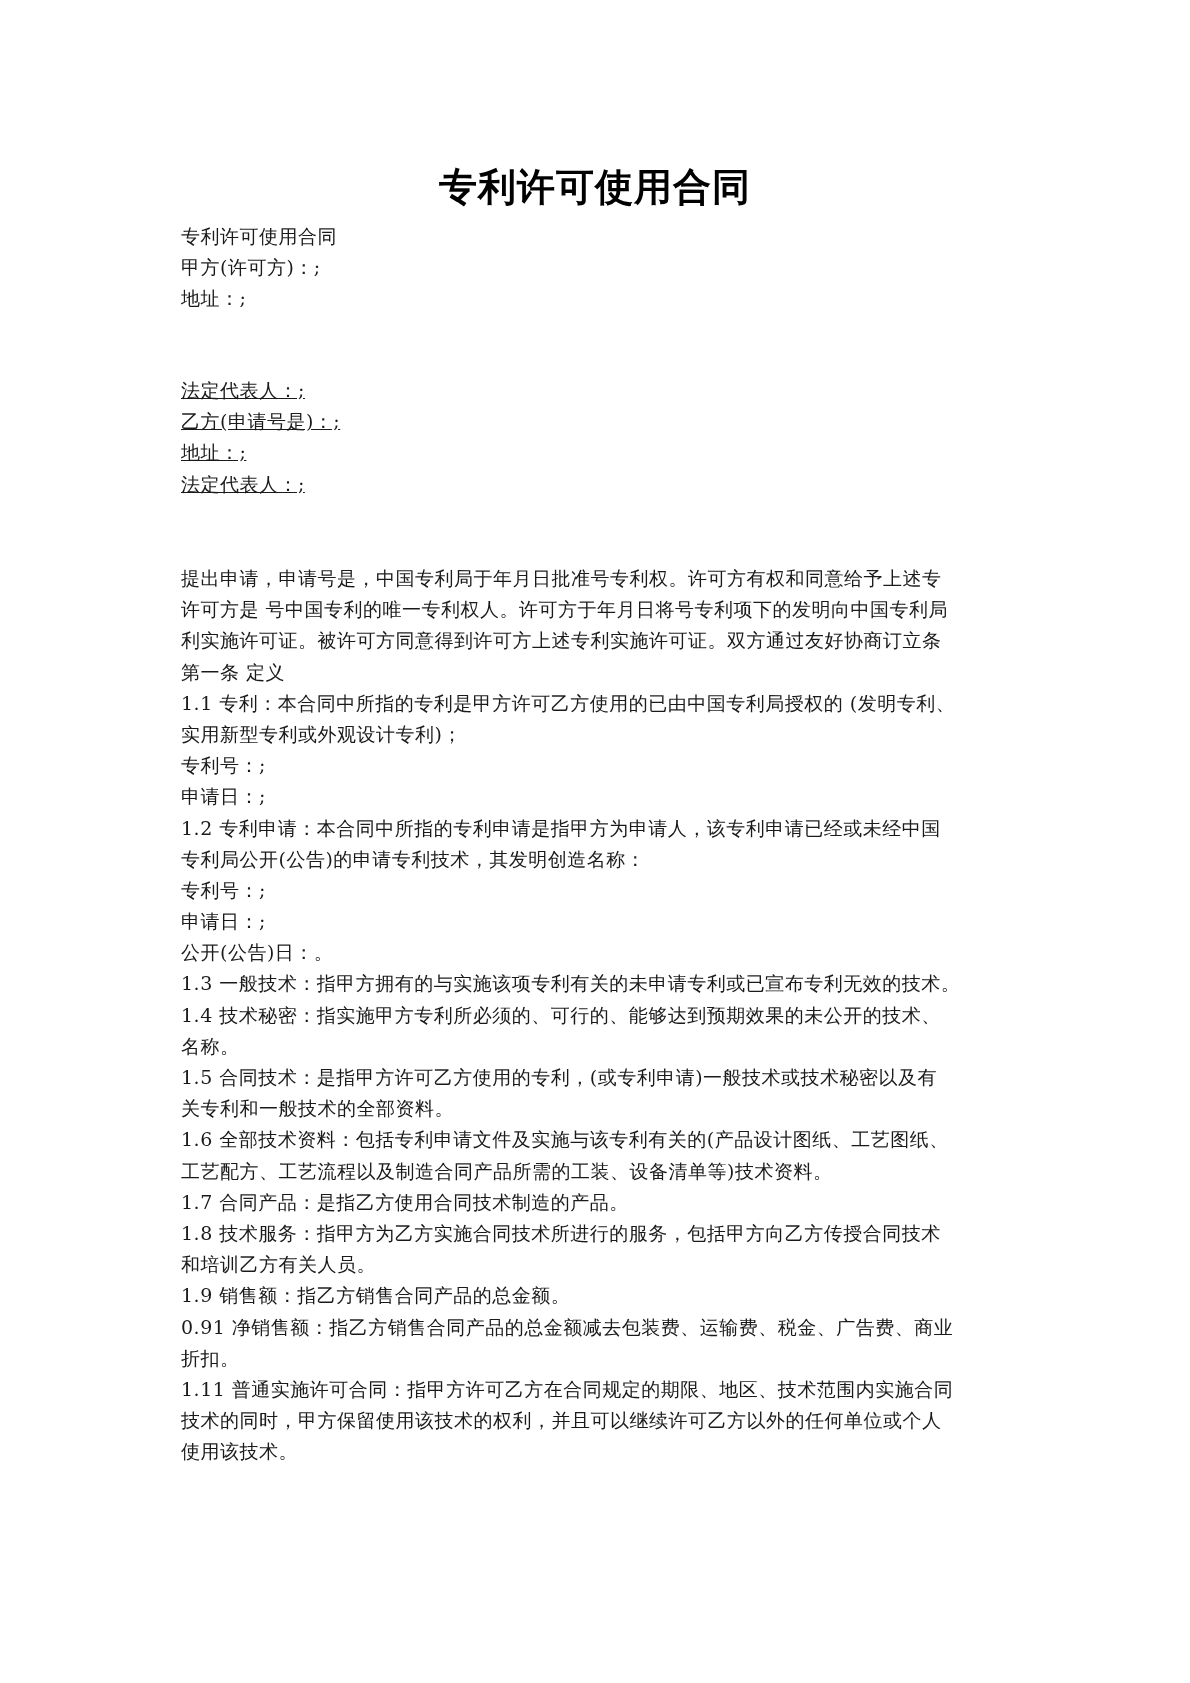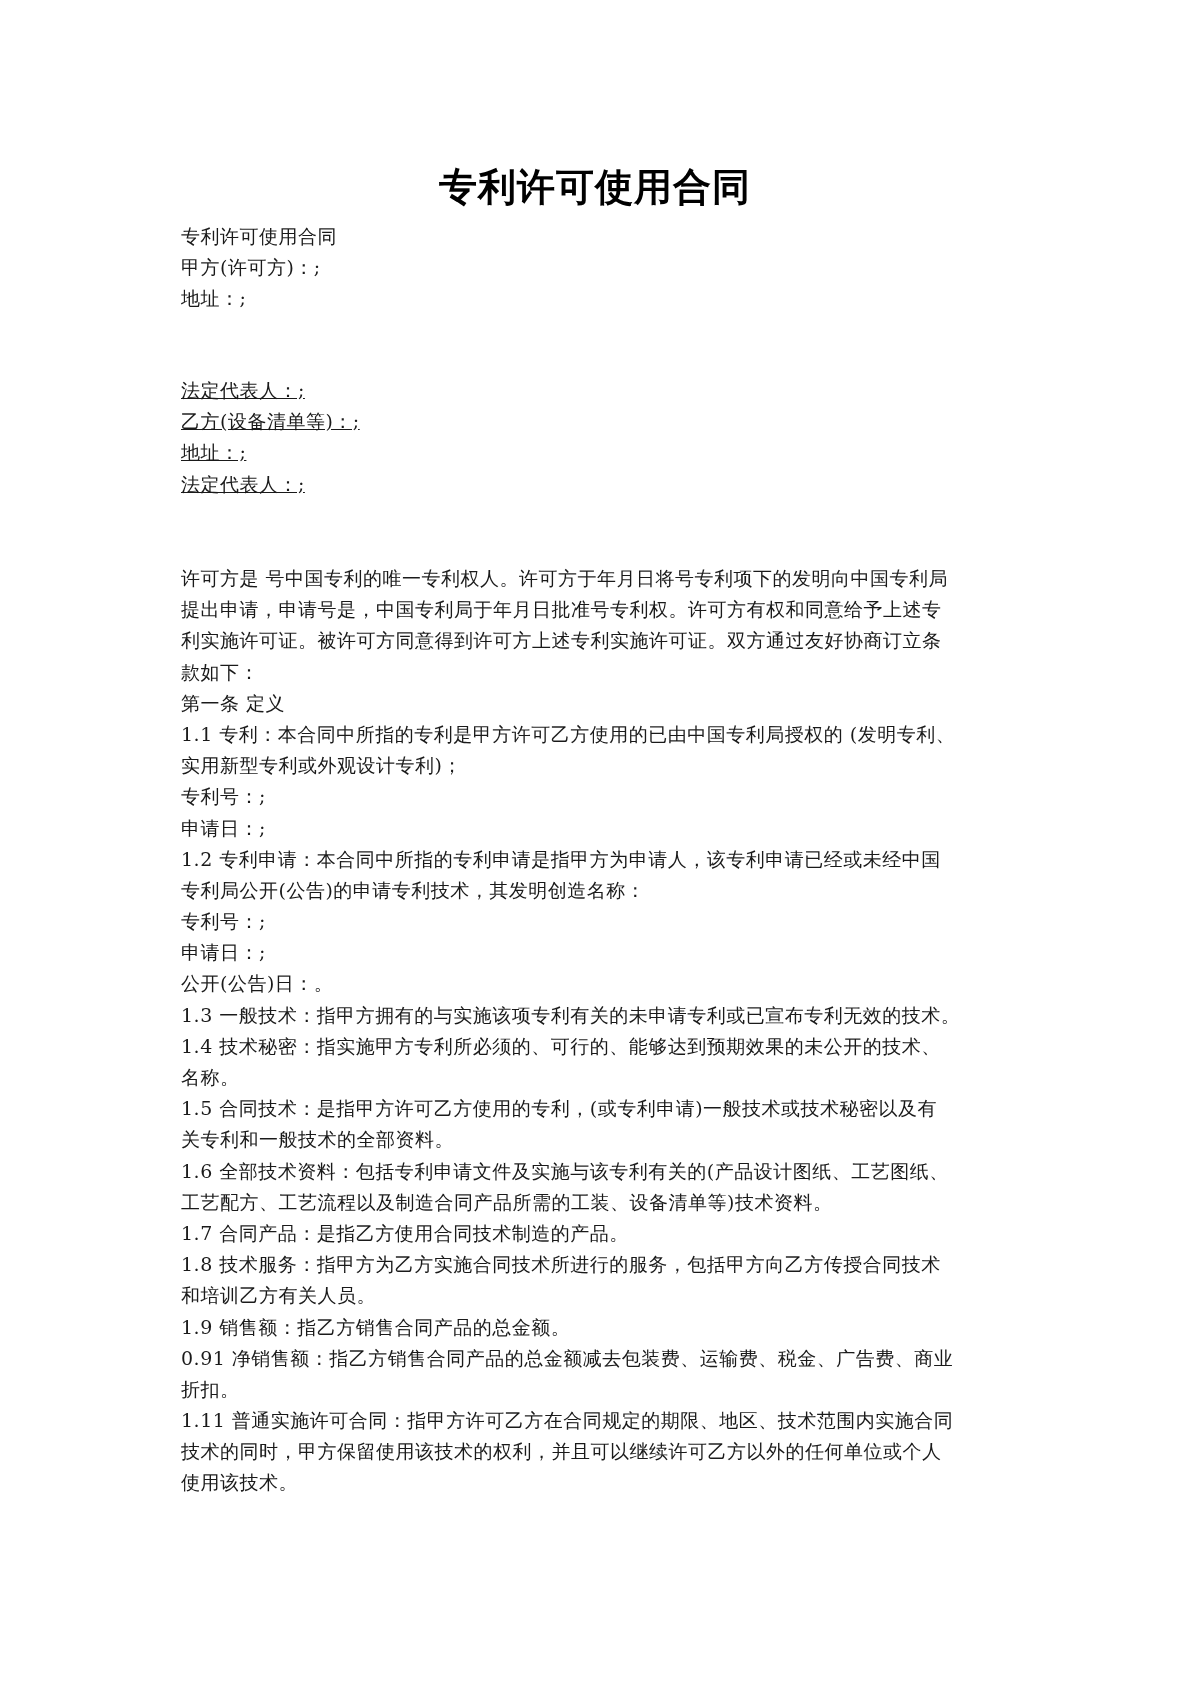--- a/index.html
+++ b/index.html
@@ -61,30 +61,29 @@
   <div class="title">专利许可使用合同</div>
 
   <div class="body-text" id="block-a">
     <div class="line">专利许可使用合同</div>
     <div class="line">甲方(许可方)：;</div>
     <div class="line">地址：;</div>
   </div>
 
   <div class="body-text" id="block-b">
     <div class="line">法定代表人：;</div>
-    <div class="line">乙方(设备清单等)：;</div>
+    <div class="line">乙方(申请号是)：;</div>
     <div class="line">地址：;</div>
     <div class="line">法定代表人：;</div>
   </div>
 
   <div class="body-text" id="block-c">
+    <div class="line">提出申请，申请号是，中国专利局于年月日批准号专利权。许可方有权和同意给予上述专</div>
     <div class="line">许可方是 号中国专利的唯一专利权人。许可方于年月日将号专利项下的发明向中国专利局</div>
-    <div class="line">提出申请，申请号是，中国专利局于年月日批准号专利权。许可方有权和同意给予上述专</div>
     <div class="line">利实施许可证。被许可方同意得到许可方上述专利实施许可证。双方通过友好协商订立条</div>
-    <div class="line">款如下：</div>
     <div class="line">第一条 定义</div>
     <div class="line">1.1 专利：本合同中所指的专利是甲方许可乙方使用的已由中国专利局授权的 (发明专利、</div>
     <div class="line">实用新型专利或外观设计专利)；</div>
     <div class="line">专利号：;</div>
     <div class="line">申请日：;</div>
     <div class="line">1.2 专利申请：本合同中所指的专利申请是指甲方为申请人，该专利申请已经或未经中国</div>
     <div class="line">专利局公开(公告)的申请专利技术，其发明创造名称：</div>
     <div class="line">专利号：;</div>
     <div class="line">申请日：;</div>
     <div class="line">公开(公告)日：。</div>

